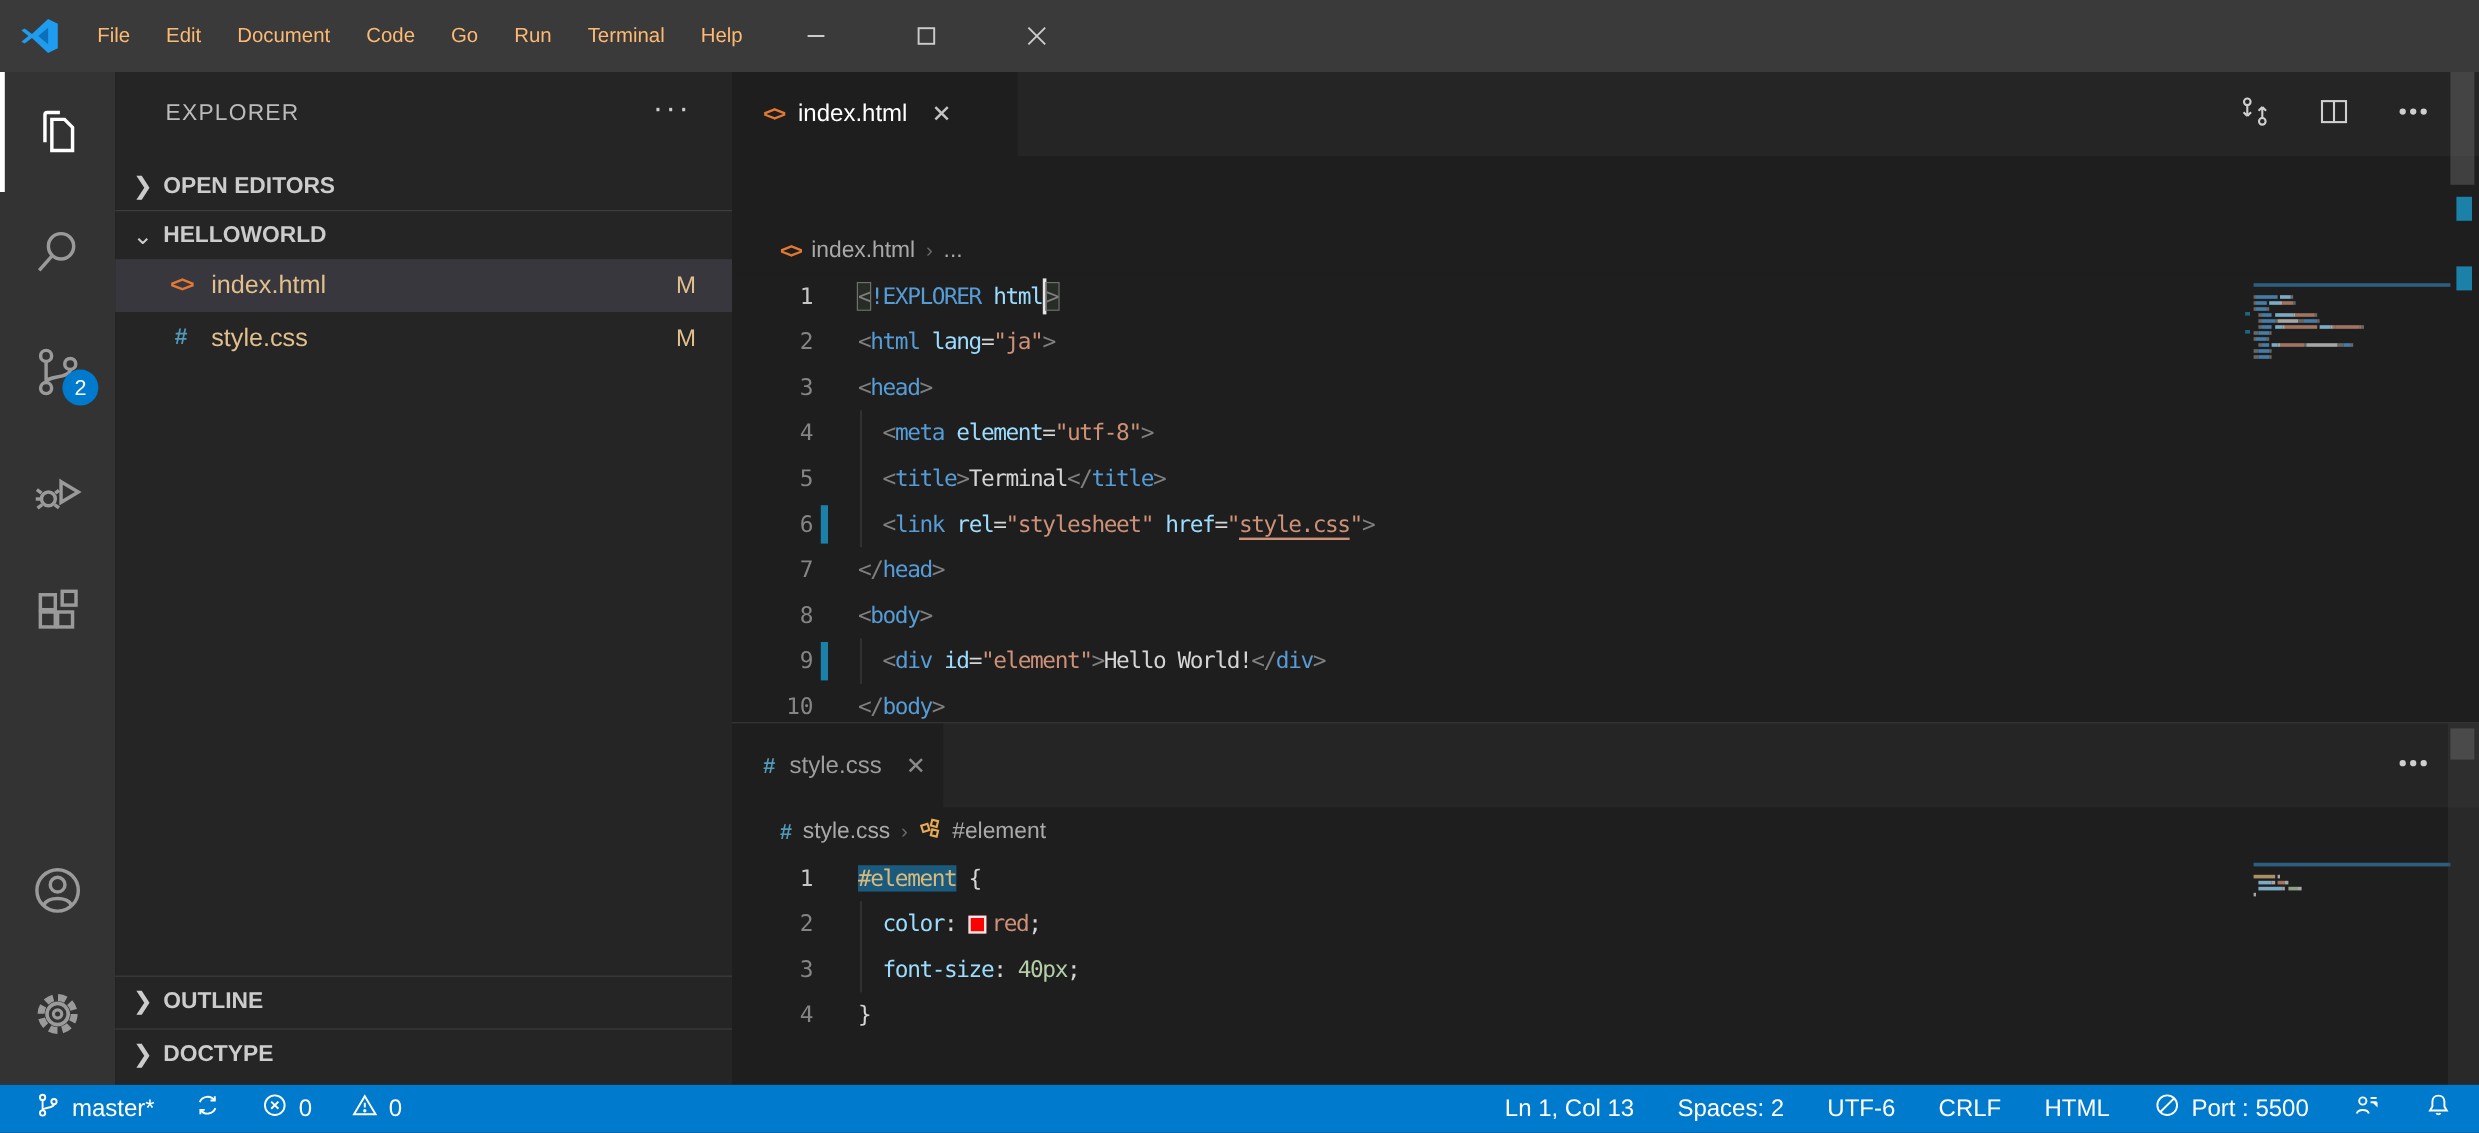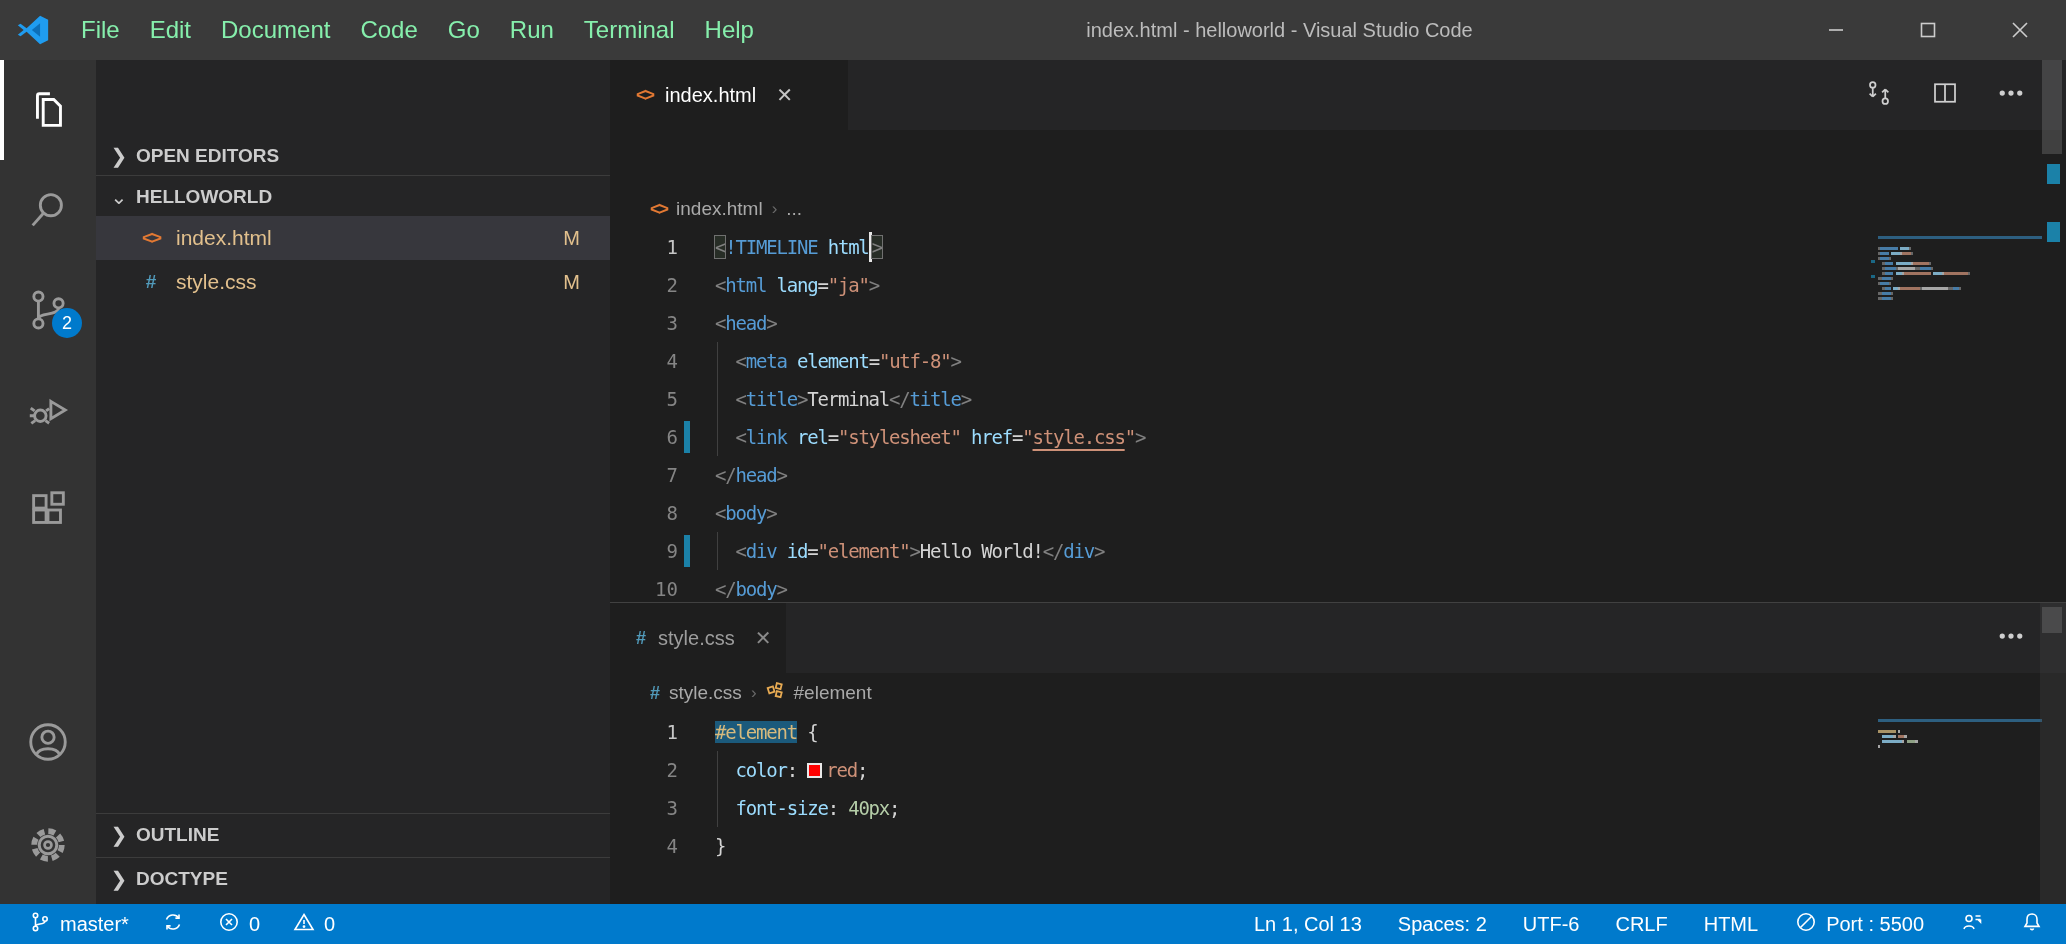--- a/index.html
+++ b/index.html
@@ -4,21 +4,21 @@
 <style>
   * { margin:0; padding:0; box-sizing:border-box; }
   html,body { width:2066px; height:944px; overflow:hidden; background:#1e1e1e;
               font-family:"Liberation Sans", sans-serif; }
 
   
   #titlebar { position:absolute; left:0; top:0; width:2066px; height:60px;
               background:#3a3a3a; display:flex; align-items:center; color:#cccccc; }
   #logo { width:66px; display:flex; justify-content:center; align-items:center; }
   #menubar { display:flex; align-items:center; }
-  .menu-item { font-size:24px; padding:0 15px; height:60px; line-height:60px; color:#86efac; }
+  .menu-item { font-size:17px; padding:0 15px; height:60px; line-height:60px; color:#fdba74; }
   #win-title { flex:1; text-align:center; font-size:20px; color:#bcbcbc; white-space:nowrap; }
   #win-controls { display:flex; }
   .win-btn { width:92px; height:60px; display:flex; align-items:center; justify-content:center; }
 
   
   #activitybar { position:absolute; left:0; top:60px; width:96px; height:844px; background:#333333; }
   .ab-item { position:absolute; left:0; width:96px; height:100px;
              display:flex; align-items:center; justify-content:center; }
   .ab-item svg { width:46px; height:46px; stroke:#9a9a9a; fill:none; stroke-width:1.5; }
   .ab-item.active svg { stroke:#ffffff; }
@@ -114,21 +114,20 @@
   <div id="menubar">
       <span class="menu-item">File</span>
       <span class="menu-item">Edit</span>
       <span class="menu-item">Document</span>
       <span class="menu-item">Code</span>
       <span class="menu-item">Go</span>
       <span class="menu-item">Run</span>
       <span class="menu-item">Terminal</span>
       <span class="menu-item">Help</span>
     </div>
-  <div id="win-title">index.html - helloworld - Visual Studio Code</div>
   <div id="win-controls">
     <div class="win-btn">
       <svg width="22" height="22" viewBox="0 0 22 22">
           <line x1="4" y1="11" x2="18" y2="11" stroke="#cccccc" stroke-width="1.6"></line>
         </svg>
     </div>
     <div class="win-btn">
       <svg width="22" height="22" viewBox="0 0 22 22">
           <rect x="4.5" y="4.5" width="13" height="13" fill="none" stroke="#cccccc" stroke-width="1.6"></rect>
         </svg>
@@ -188,20 +187,24 @@
     <div class="ab-item" style="top: 735px;">
       <svg viewBox="0 0 24 24">
         <circle cx="12" cy="12" r="7.2" stroke-width="3" stroke-dasharray="3.55 2.1"></circle>
         <circle cx="12" cy="12" r="4.6" stroke-width="1.6"></circle>
         <circle cx="12" cy="12" r="1.8" stroke-width="1.4"></circle>
       </svg>
     </div>
   </div>
 
 <div id="sidebar">
+  <div id="sb-title">
+    <span class="t">EXPLORER</span>
+    <span id="sb-more">···</span>
+  </div>
 
   <div class="sb-row" style="top:75px;">
     <span class="chev">❯</span>
     <span>OPEN EDITORS</span>
   </div>
   <div class="sb-div" style="top:115px;"></div>
   <div class="sb-row" style="top:116px;">
     <span class="chev">⌄</span>
     <span>HELLOWORLD</span>
   </div>
@@ -261,21 +264,21 @@
       </span>
     </div>
   </div>
   <div class="breadcrumb" style="top:130px;">
       <span class="mini-icon html">&lt;&gt;</span>
       <span>index.html</span>
       <span class="bc-sep">›</span>
       <span>...</span>
     </div>
   <div class="code">
-      <div class="code-line cur"><span class="gutter">1</span><span class="linetext"><span class="c-p seg-box">&lt;</span><span class="c-t">!TIMELINE</span><span class="c-x"> </span><span class="c-a">html</span><span class="cursor"></span><span class="c-p seg-box">&gt;</span></span></div>
+      <div class="code-line cur"><span class="gutter">1</span><span class="linetext"><span class="c-p seg-box">&lt;</span><span class="c-t">!EXPLORER</span><span class="c-x"> </span><span class="c-a">html</span><span class="cursor"></span><span class="c-p seg-box">&gt;</span></span></div>
       <div class="code-line"><span class="gutter">2</span><span class="linetext"><span class="c-p">&lt;</span><span class="c-t">html</span><span class="c-x"> </span><span class="c-a">lang</span><span class="c-x">=</span><span class="c-s">"ja"</span><span class="c-p">&gt;</span></span></div>
       <div class="code-line"><span class="gutter">3</span><span class="linetext"><span class="c-p">&lt;</span><span class="c-t">head</span><span class="c-p">&gt;</span></span></div>
       <div class="code-line"><span class="gutter">4</span><span class="iguide"></span><span class="linetext"><span class="c-x">  </span><span class="c-p">&lt;</span><span class="c-t">meta</span><span class="c-x"> </span><span class="c-a">element</span><span class="c-x">=</span><span class="c-s">"utf-8"</span><span class="c-p">&gt;</span></span></div>
       <div class="code-line"><span class="gutter">5</span><span class="iguide"></span><span class="linetext"><span class="c-x">  </span><span class="c-p">&lt;</span><span class="c-t">title</span><span class="c-p">&gt;</span><span class="c-x">Terminal</span><span class="c-p">&lt;/</span><span class="c-t">title</span><span class="c-p">&gt;</span></span></div>
       <div class="code-line"><span class="gutter">6</span><span class="modbar"></span><span class="iguide"></span><span class="linetext"><span class="c-x">  </span><span class="c-p">&lt;</span><span class="c-t">link</span><span class="c-x"> </span><span class="c-a">rel</span><span class="c-x">=</span><span class="c-s">"stylesheet"</span><span class="c-x"> </span><span class="c-a">href</span><span class="c-x">=</span><span class="c-s">"</span><span class="c-s seg-u">style.css</span><span class="c-s">"</span><span class="c-p">&gt;</span></span></div>
       <div class="code-line"><span class="gutter">7</span><span class="linetext"><span class="c-p">&lt;/</span><span class="c-t">head</span><span class="c-p">&gt;</span></span></div>
       <div class="code-line"><span class="gutter">8</span><span class="linetext"><span class="c-p">&lt;</span><span class="c-t">body</span><span class="c-p">&gt;</span></span></div>
       <div class="code-line"><span class="gutter">9</span><span class="modbar"></span><span class="iguide"></span><span class="linetext"><span class="c-x">  </span><span class="c-p">&lt;</span><span class="c-t">div</span><span class="c-x"> </span><span class="c-a">id</span><span class="c-x">=</span><span class="c-s">"element"</span><span class="c-p">&gt;</span><span class="c-x">Hello World!</span><span class="c-p">&lt;/</span><span class="c-t">div</span><span class="c-p">&gt;</span></span></div>
       <div class="code-line"><span class="gutter">10</span><span class="linetext"><span class="c-p">&lt;/</span><span class="c-t">body</span><span class="c-p">&gt;</span></span></div>
       <div class="code-line"><span class="gutter">11</span><span class="linetext"><span class="c-p">&lt;/</span><span class="c-t">html</span><span class="c-p">&gt;</span></span></div>

